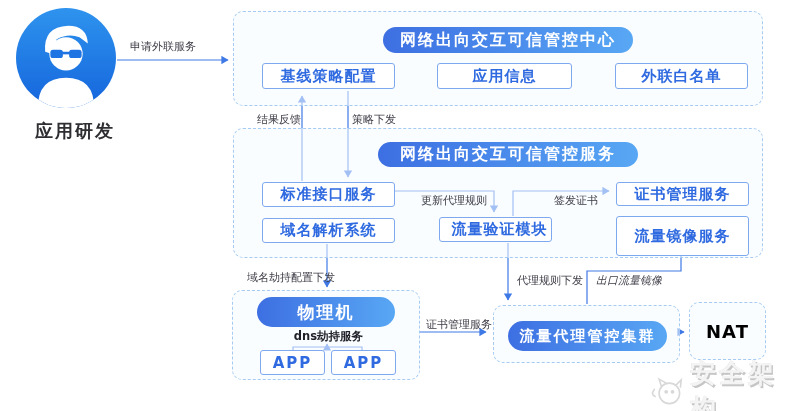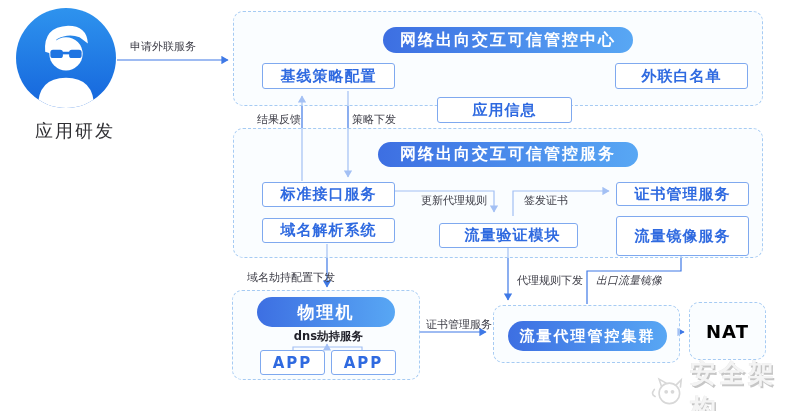--- a/index.html
+++ b/index.html
@@ -30,21 +30,21 @@
   .lbl{
     position:absolute;font-size:11px;color:#3c3c46;white-space:nowrap;font-weight:500;
   }
   .lbl-bold{font-weight:700;color:#1f1f28;font-size:11.5px;text-align:center;}
   .actor-circle{
     position:absolute;left:16px;top:8px;width:100px;height:100px;border-radius:50%;
     background:linear-gradient(180deg,#2e93ee,#1565dc);overflow:hidden;
   }
   .actor-label{
     position:absolute;left:22px;top:119px;width:106px;text-align:center;
-    font-size:18px;font-weight:400;color:#2f2f33;letter-spacing:2px;
+    font-size:18px;font-weight:700;color:#2f2f33;letter-spacing:2px;
   }
   .nat-zone{display:flex;align-items:center;justify-content:center;}
   .nat-text{color:#000000;font-weight:700;font-size:18px;letter-spacing:1px;}
   .wm{position:absolute;left:648px;top:356px;display:flex;align-items:center;}
   .wm-text{
     font-size:26px;font-weight:700;letter-spacing:3px;color:#f4f4f4;
     text-shadow:1.5px 1.5px 0 #c6c6c6, -0.5px -0.5px 0 #e9e9e9;
   }
 </style>
 </head>
@@ -80,47 +80,47 @@
     <rect x="51" y="40" width="12" height="8" rx="2.5" fill="#1e74e2"></rect>
     <rect x="44" y="42" width="8" height="2.5" fill="#1e74e2"></rect>
     <path d="M21 96 Q21 67 48 67 Q75 67 75 96 Z" fill="#fff"></path>
   </svg>
 </div>
 <div class="actor-label">应用研发</div>
 
 <div class="zone" style="left:233px;top:11px;width:530px;height:95px;"></div>
 <div class="pill" style="left:383px;top:27px;width:250px;height:26px;font-size:16px;">网络出向交互可信管控中心</div>
 <div class="node" style="left:262px;top:63px;width:133px;height:26px;">基线策略配置</div>
-<div class="node" style="left:437px;top:63px;width:135px;height:26px;margin-top:34px;">应用信息</div>
+<div class="node" style="left:437px;top:63px;width:135px;height:26px;">应用信息</div>
 <div class="node" style="left:615px;top:63px;width:133px;height:26px;">外联白名单</div>
 
 <div class="zone" style="left:233px;top:128px;width:530px;height:130px;"></div>
 <div class="pill" style="left:378px;top:142px;width:260px;height:25px;font-size:16px;">网络出向交互可信管控服务</div>
 <div class="node" style="left:262px;top:182px;width:133px;height:25px;">标准接口服务</div>
 <div class="node" style="left:262px;top:218px;width:133px;height:25px;">域名解析系统</div>
-<div class="node" style="left:439px;top:223px;width:139px;height:25px;padding-left:8px;">流量验证模块</div>
+<div class="node" style="left:439px;top:217px;width:113px;height:25px;padding-left:8px;">流量验证模块</div>
 <div class="node" style="left:616px;top:182px;width:133px;height:24px;">证书管理服务</div>
 <div class="node" style="left:616px;top:216px;width:133px;height:40px;">流量镜像服务</div>
 
 <div class="zone" style="left:232px;top:290px;width:188px;height:90px;"></div>
 <div class="pill" style="left:257px;top:297px;width:138px;height:30px;font-size:17px;">物理机</div>
 <div class="node" style="left:260px;top:350px;width:65px;height:25px;letter-spacing:2px;">APP</div>
 <div class="node" style="left:331px;top:350px;width:65px;height:25px;letter-spacing:2px;">APP</div>
 
 <div class="zone" style="left:493px;top:305px;width:187px;height:58px;"></div>
 <div class="pill" style="left:508px;top:321px;width:159px;height:30px;font-size:15px;">流量代理管控集群</div>
 <div class="zone nat-zone" style="left:689px;top:302px;width:77px;height:58px;">
   <span class="nat-text">NAT</span>
 </div>
 
 <div class="lbl" style="left:130px;top:39px;">申请外联服务</div>
 <div class="lbl" style="left:257px;top:112px;">结果反馈</div>
 <div class="lbl" style="left:352px;top:112px;">策略下发</div>
 <div class="lbl" style="left:421px;top:193px;">更新代理规则</div>
-<div class="lbl" style="left:524px;top:193px;">签发证书</div>
+<div class="lbl" style="left:554px;top:193px;">签发证书</div>
 <div class="lbl" style="left:247px;top:270px;">域名劫持配置下发</div>
 <div class="lbl" style="left:517px;top:273px;">代理规则下发</div>
 <div class="lbl" style="left:596px;top:273px;font-style:italic;">出口流量镜像</div>
 <div class="lbl" style="left:426px;top:317px;">证书管理服务</div>
 <div class="lbl lbl-bold" style="left:286px;top:329px;width:85px;">dns劫持服务</div>
 
 <div class="wm">
   <svg width="44" height="44" viewBox="0 0 48 48" style="margin-right:4px;">
     <g stroke="#d8d8d8" stroke-width="2" fill="none" stroke-linecap="round">
       <circle cx="27" cy="27" r="13"></circle>

